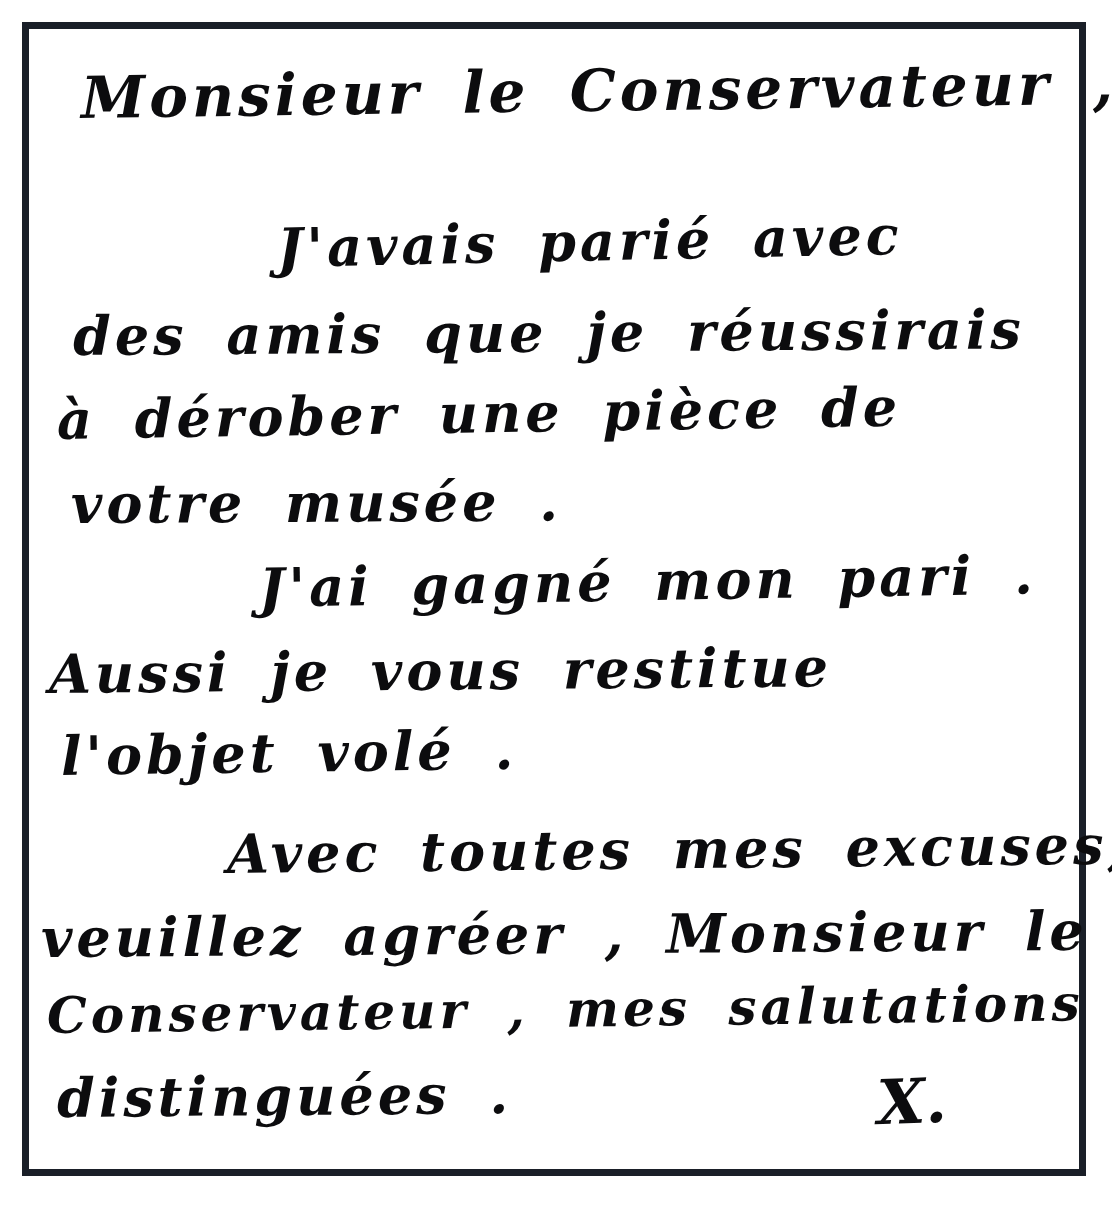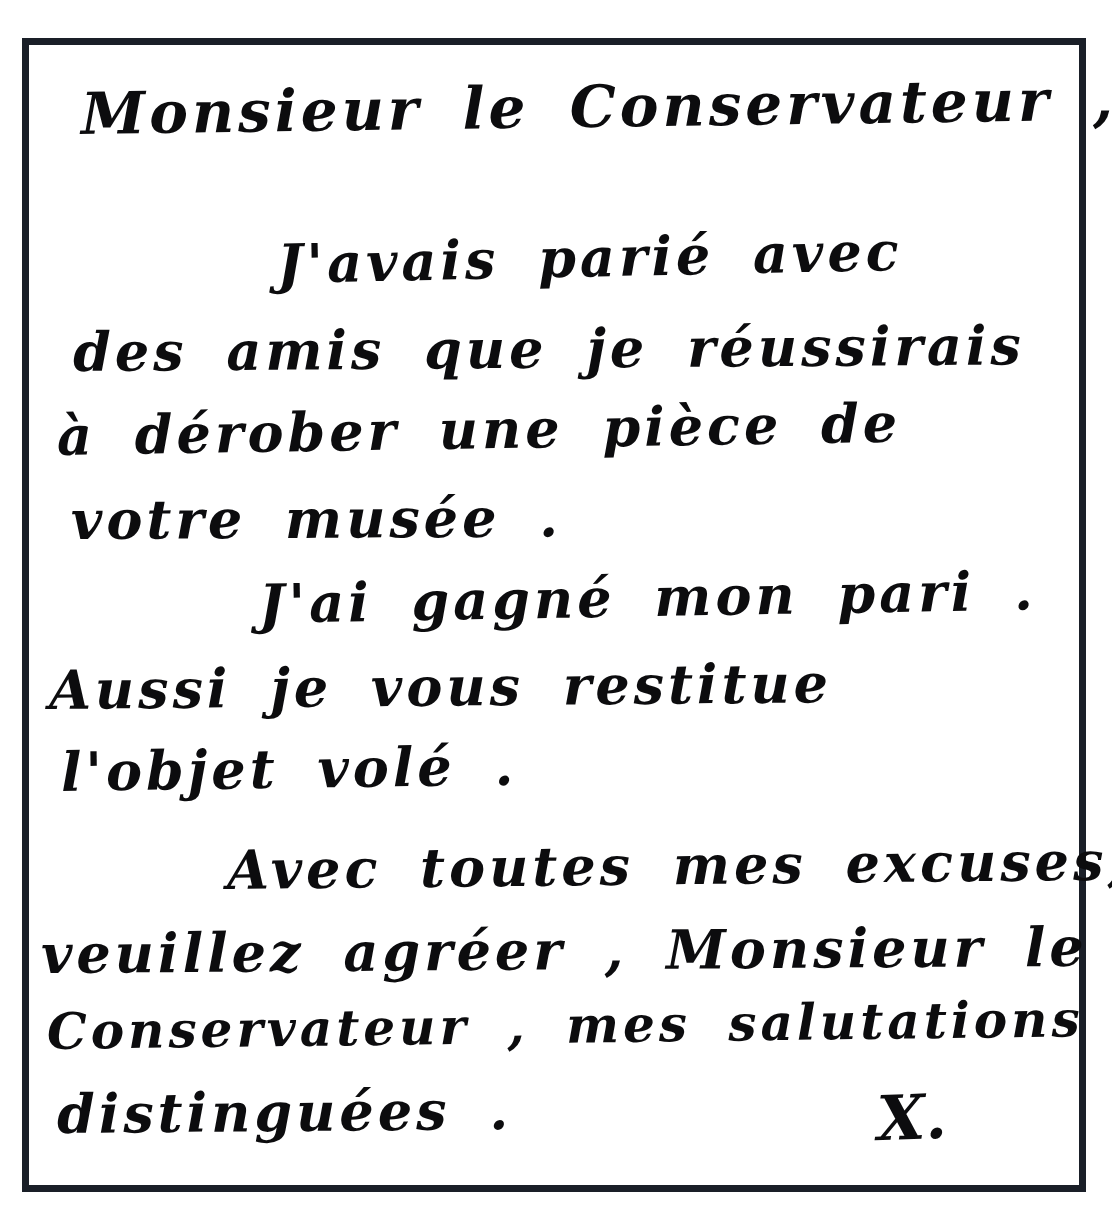--- a/index.html
+++ b/index.html
@@ -10,21 +10,21 @@
   body {
     width: 1112px;
     height: 1210px;
     position: relative;
     font-family: "DejaVu Serif", serif;
     overflow: hidden;
   }
   .frame {
     position: absolute;
     left: 22px;
-    top: 38px;
+    top: 22px;
     width: 1050px;
     height: 1140px;
     border: 7px solid var(--frame-color, #1a1f28);
     background: var(--paper-color, #ffffff);
     text-align: right;
   }
   .letter-body {
     position: absolute;
     left: 0; top: 0; right: 0; bottom: 0;
     color: var(--ink-color, #0c0c0e);

